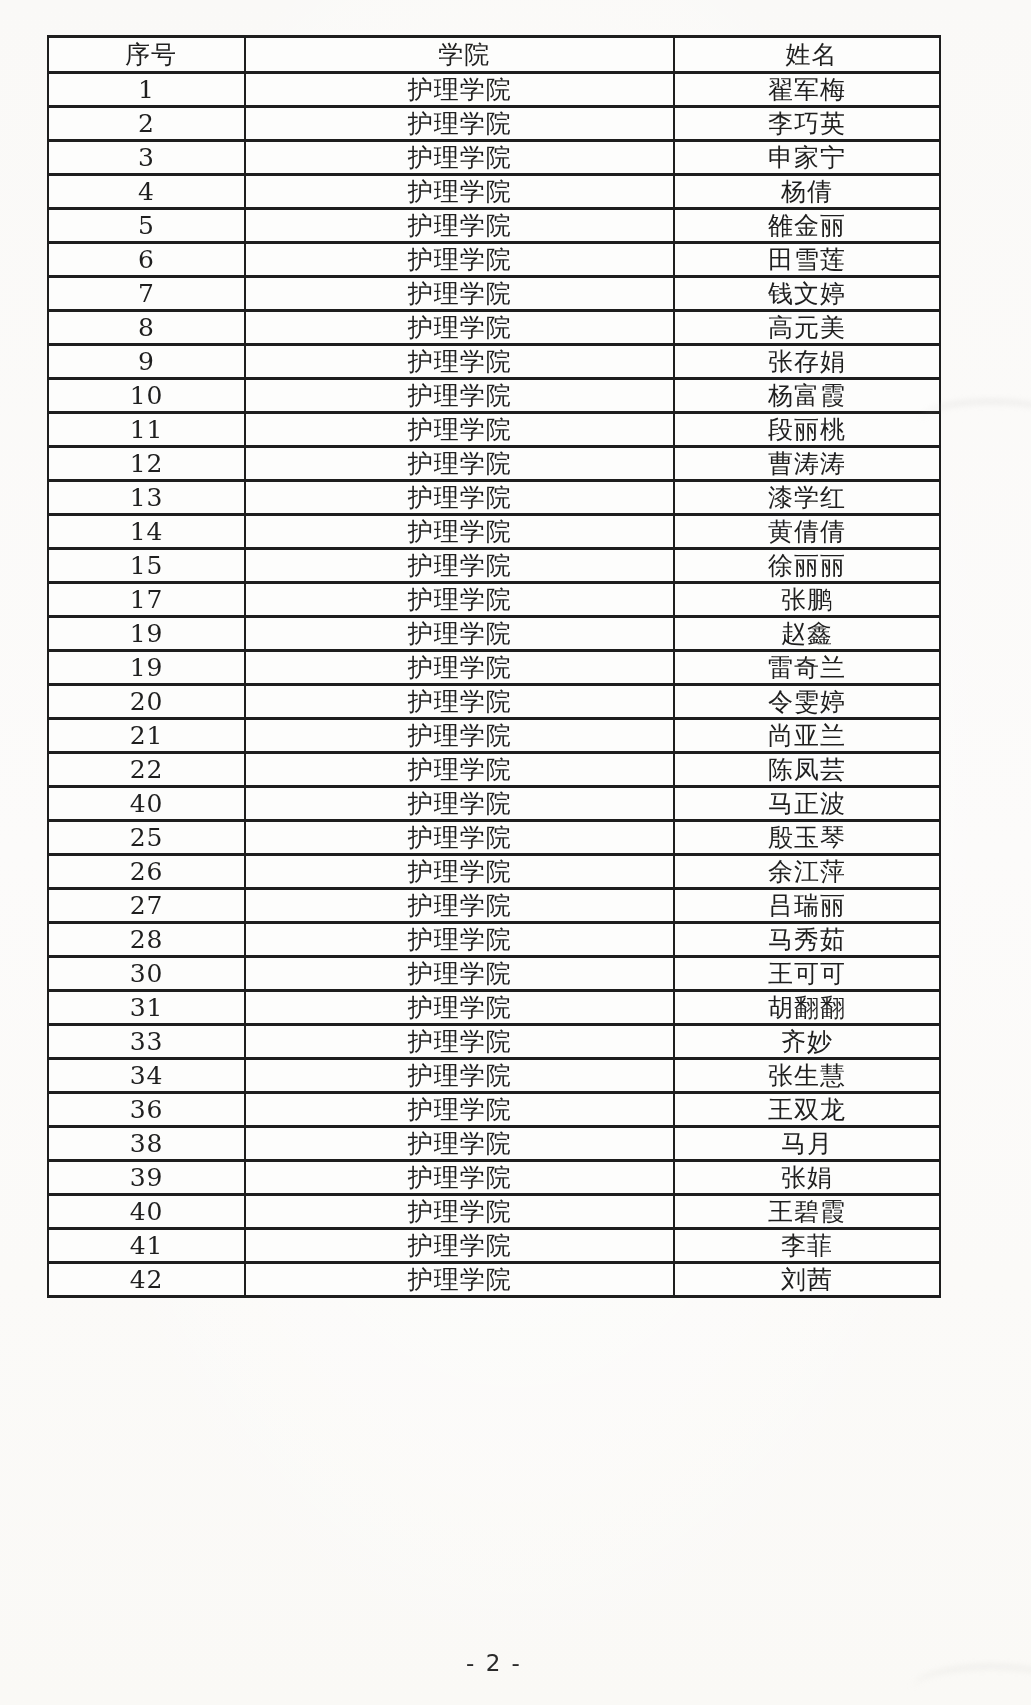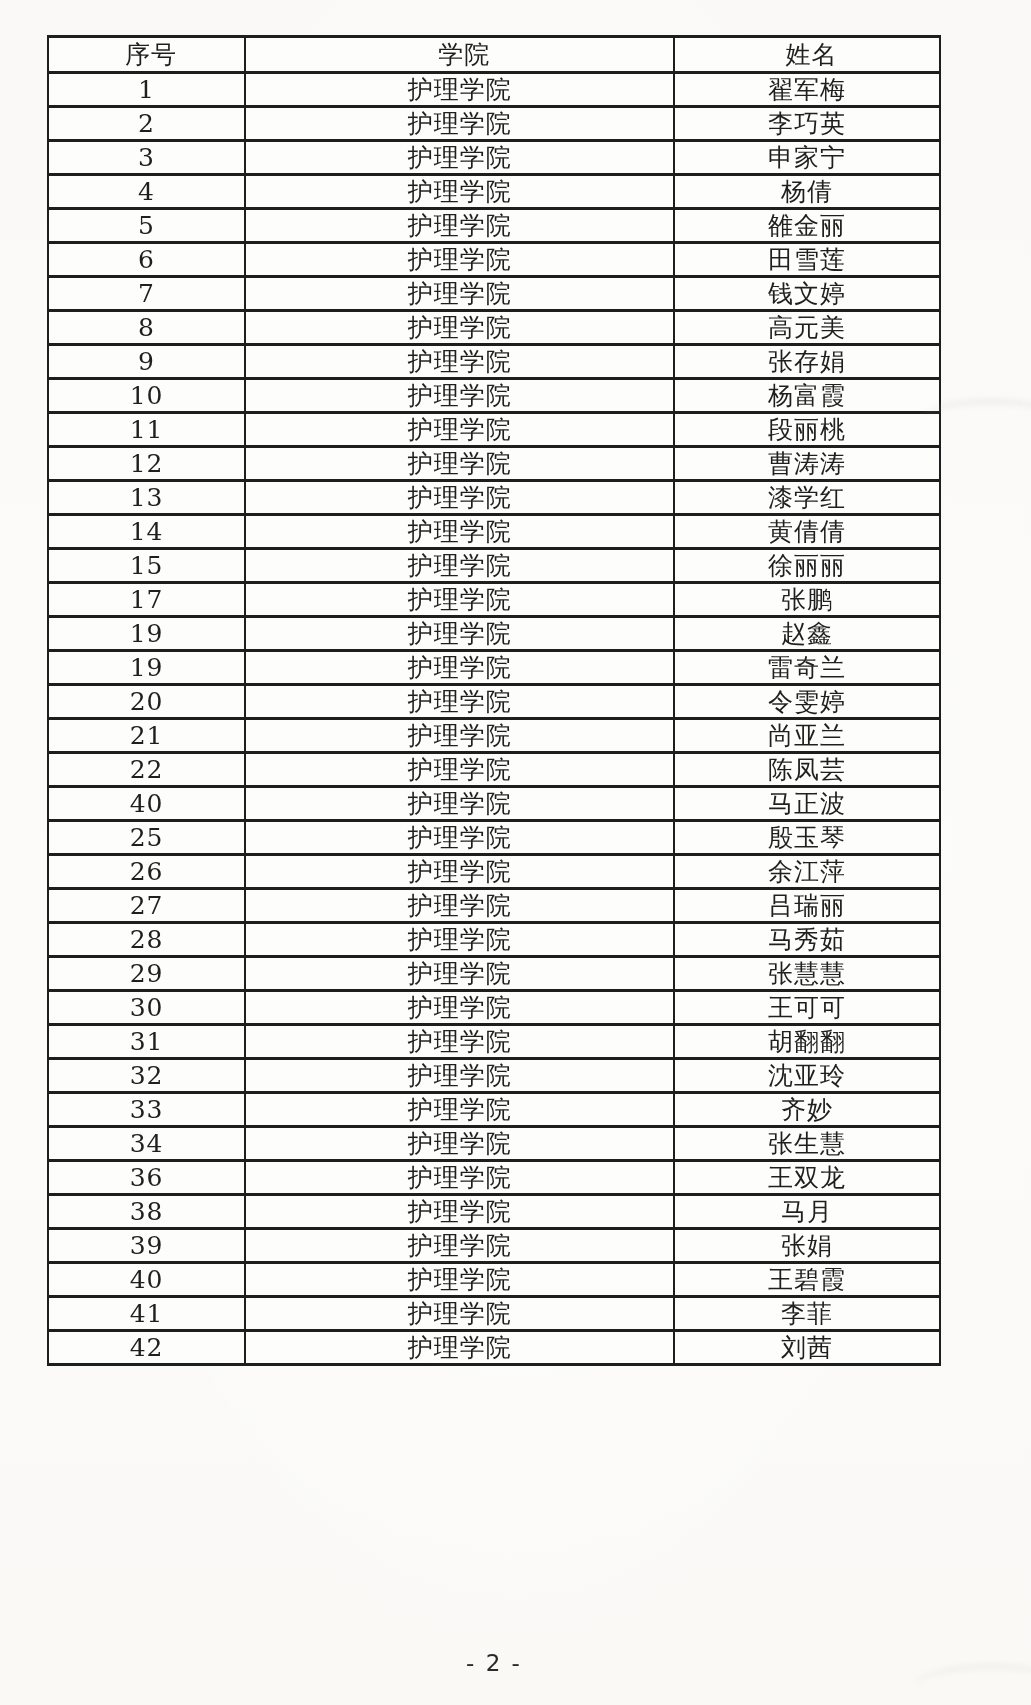--- a/index.html
+++ b/index.html
@@ -224,38 +224,28 @@
           <td>27</td>
           <td>护理学院</td>
           <td>吕瑞丽</td>
         </tr>
         <tr>
           <td>28</td>
           <td>护理学院</td>
           <td>马秀茹</td>
         </tr>
         <tr>
-          <td>29</td>
-          <td>护理学院</td>
-          <td>张慧慧</td>
-        </tr>
-        <tr>
           <td>30</td>
           <td>护理学院</td>
           <td>王可可</td>
         </tr>
         <tr>
           <td>31</td>
           <td>护理学院</td>
           <td>胡翻翻</td>
-        </tr>
-        <tr>
-          <td>32</td>
-          <td>护理学院</td>
-          <td>沈亚玲</td>
         </tr>
         <tr>
           <td>33</td>
           <td>护理学院</td>
           <td>齐妙</td>
         </tr>
         <tr>
           <td>34</td>
           <td>护理学院</td>
           <td>张生慧</td>

